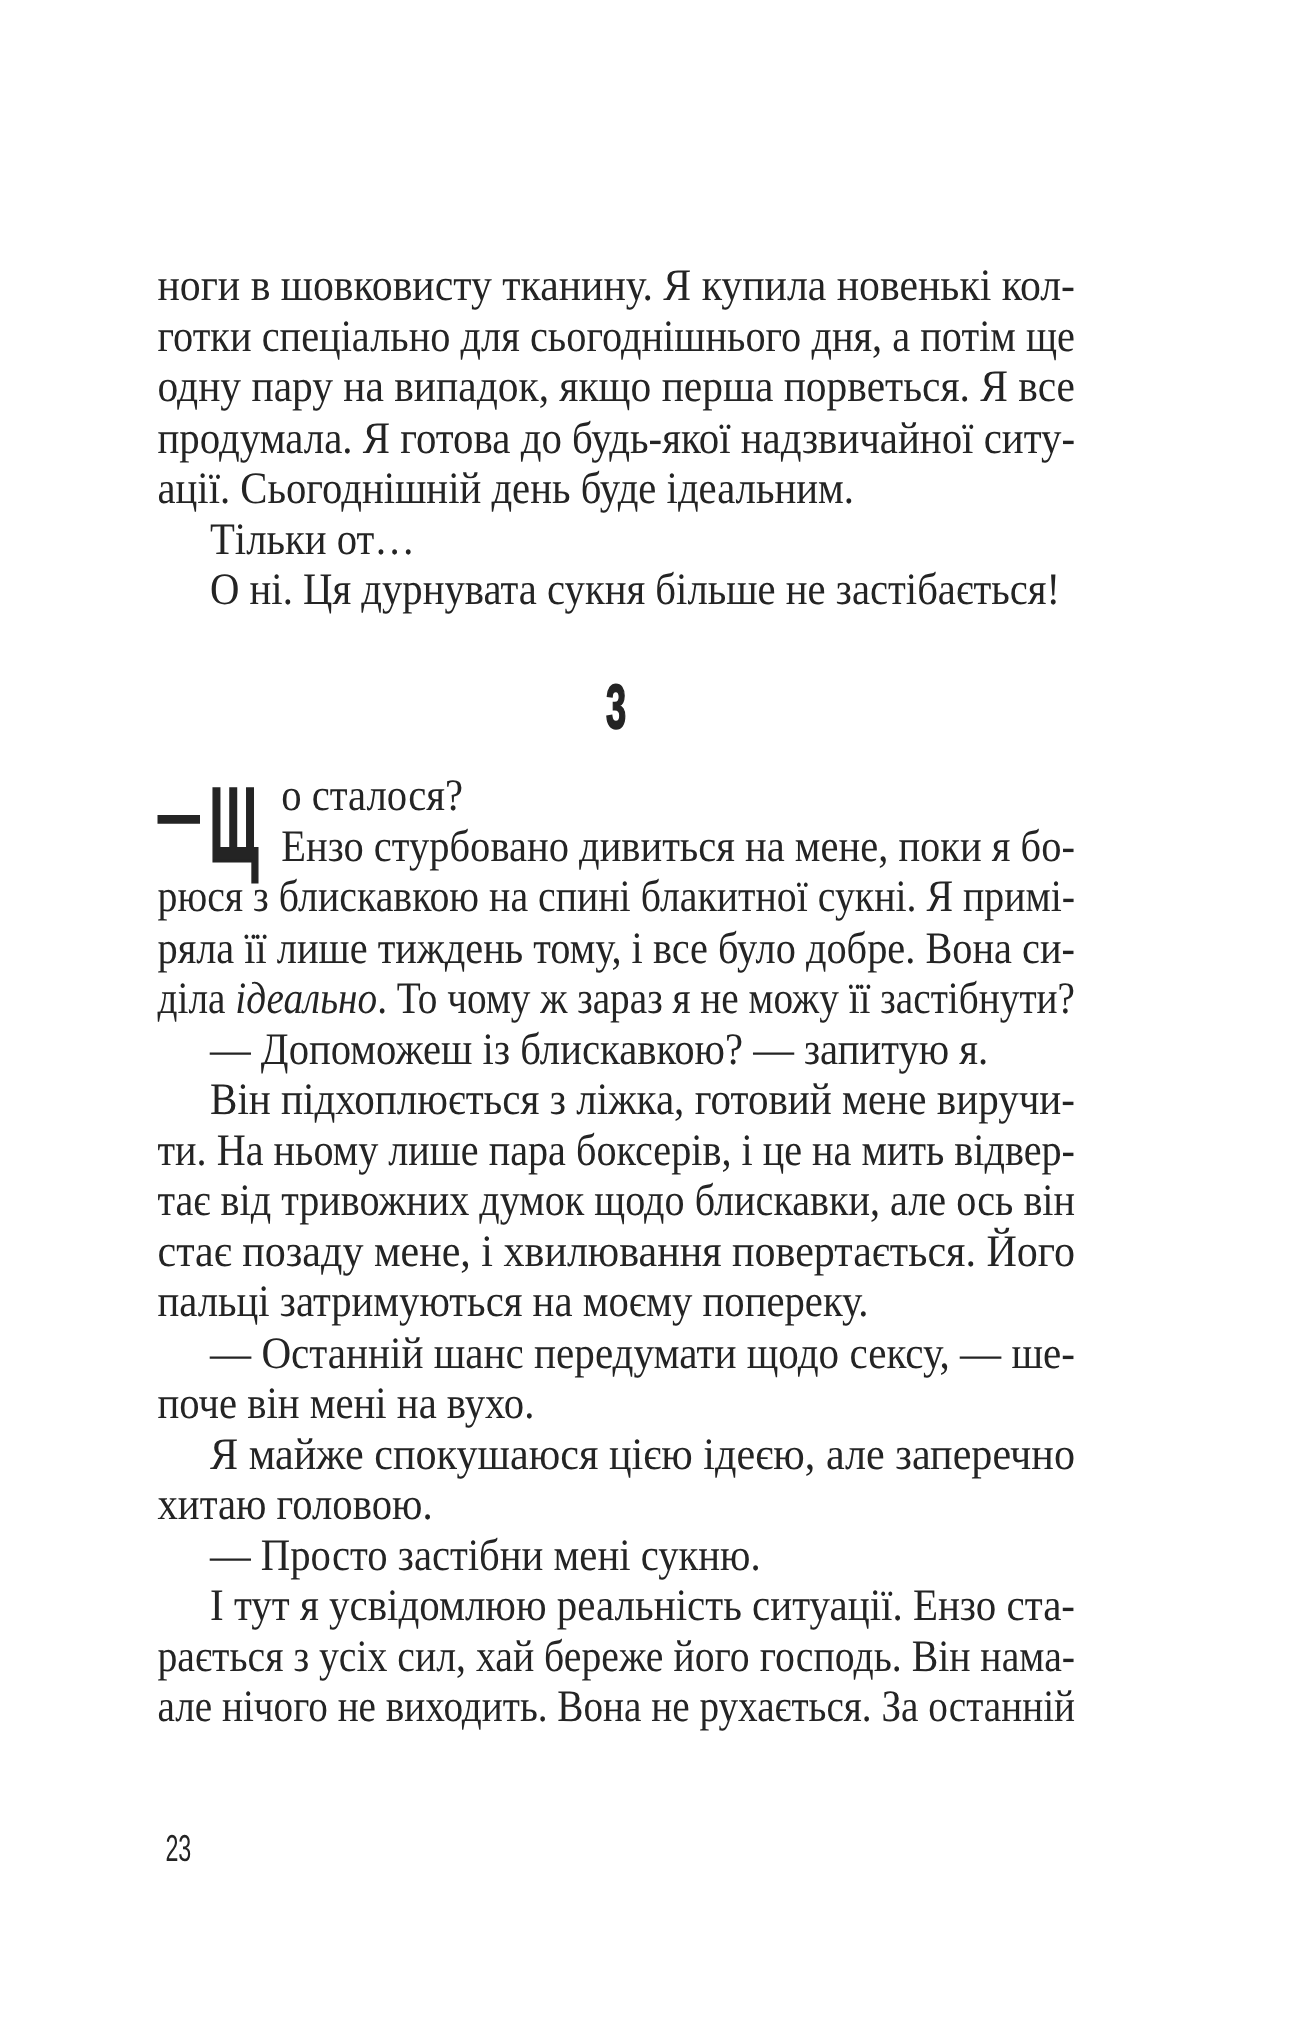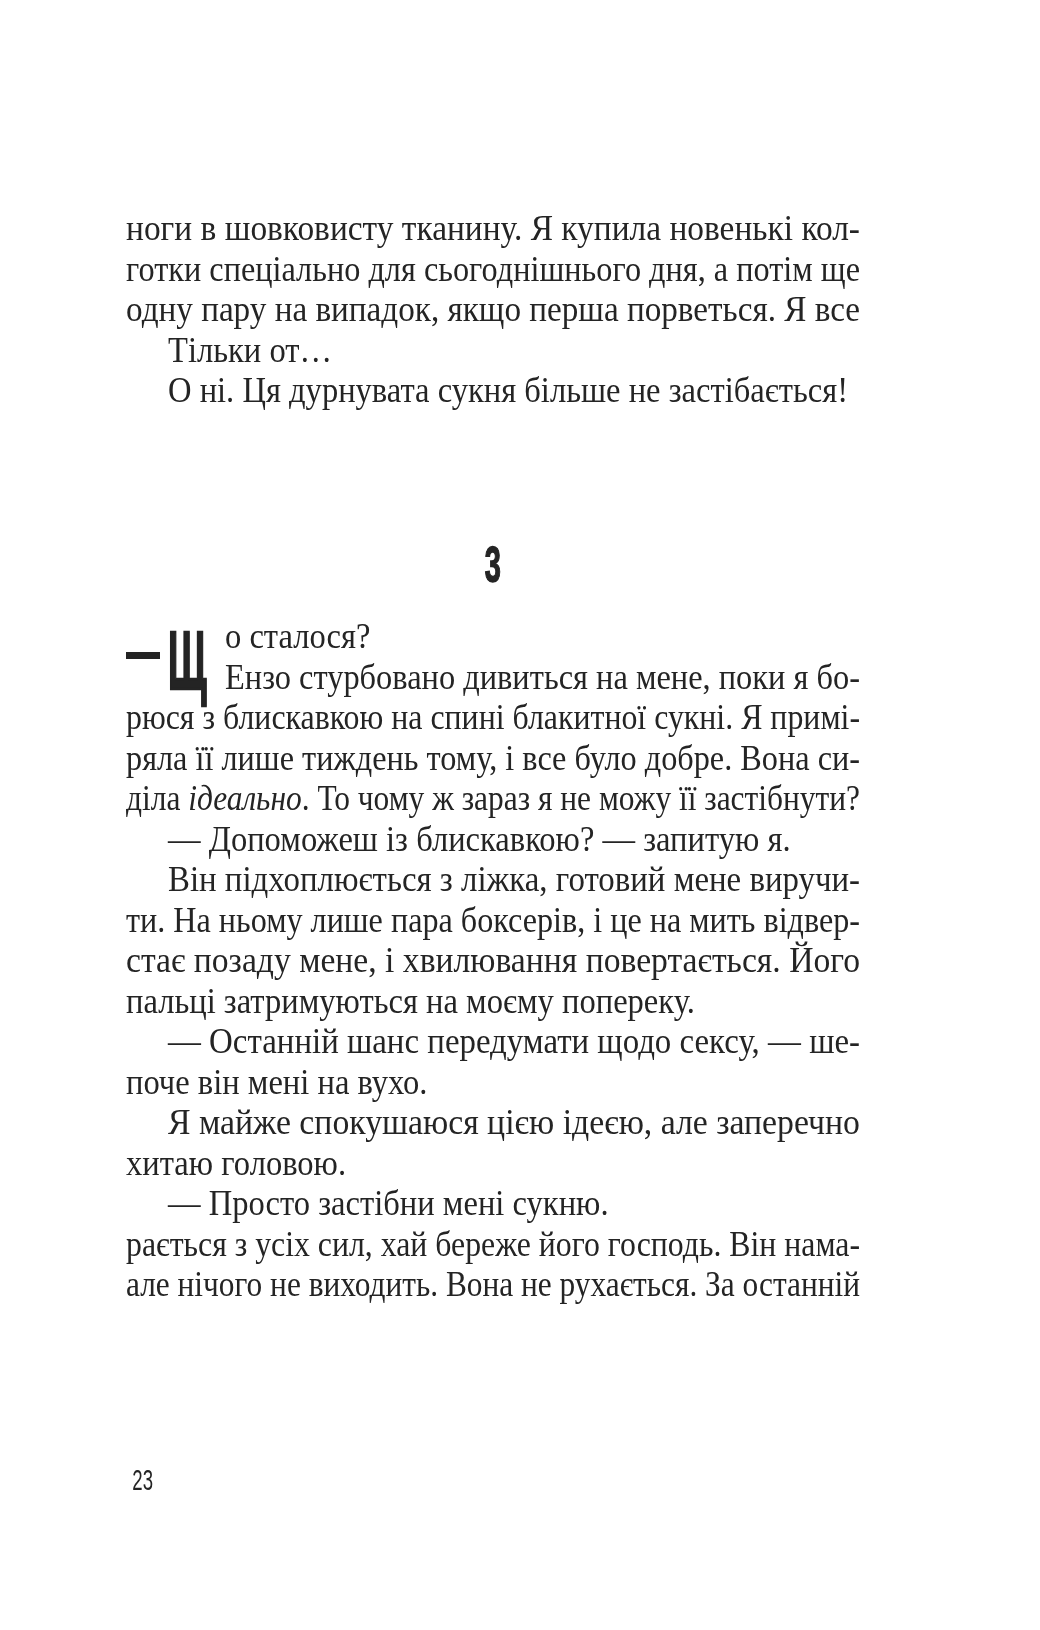--- a/index.html
+++ b/index.html
@@ -40,47 +40,51 @@
 </style>
 </head>
 <body>
 
 <div class="page">
 
   <div class="lines" id="body-lines" style="top:208px">
       <div class="line"><span class="ls" style="transform: scaleX(0.928123);"><span>ноги в шовковисту тканину. Я купила новенькі кол-</span></span></div>
       <div class="line"><span class="ls" style="transform: scaleX(0.896899);"><span>готки спеціально для сьогоднішнього дня, а потім ще</span></span></div>
       <div class="line"><span class="ls" style="transform: scaleX(0.921532);"><span>одну пару на випадок, якщо перша порветься. Я все</span></span></div>
+      <div class="line"><span class="ls" style="transform: scaleX(0.907801);"><span>продумала. Я готова до будь-якої надзвичайної ситу-</span></span></div>
+      <div class="line"><span class="ls" style="transform: scaleX(0.904439);"><span>ації. Сьогоднішній день буде ідеальним.</span></span></div>
       <div class="line ind"><span class="ls" style="transform: scaleX(0.904439);"><span>Тільки от…</span></span></div>
       <div class="line ind"><span class="ls" style="transform: scaleX(0.904439);"><span>О ні. Ця дурнувата сукня більше не застібається!</span></span></div>
     </div>
 
   <div class="chapter-wrap">
     <span class="cnum">3</span>
   </div>
 
   <span class="dropdash">—</span>
   <span class="dropcap">Щ</span>
 
   <div class="lines" id="section-lines" style="top:616px">
       <div class="line drop"><span class="ls" style="transform: scaleX(0.904439);"><span>о сталося?</span></span></div>
       <div class="line drop"><span class="ls" style="transform: scaleX(0.90037);"><span>Ензо стурбовано дивиться на мене, поки я бо-</span></span></div>
       <div class="line"><span class="ls" style="transform: scaleX(0.884887);"><span>рюся з блискавкою на спині блакитної сукні. Я примі-</span></span></div>
       <div class="line"><span class="ls" style="transform: scaleX(0.896591);"><span>ряла її лише тиждень тому, і все було добре. Вона си-</span></span></div>
       <div class="line"><span class="ls" style="transform: scaleX(0.872592);"><span>діла </span><i>ідеально</i><span>. То чому ж зараз я не можу її застібнути?</span></span></div>
       <div class="line ind"><span class="ls" style="transform: scaleX(0.904439);"><span>— Допоможеш із блискавкою? — запитую я.</span></span></div>
       <div class="line ind"><span class="ls" style="transform: scaleX(0.912835);"><span>Він підхоплюється з ліжка, готовий мене виручи-</span></span></div>
       <div class="line"><span class="ls" style="transform: scaleX(0.892961);"><span>ти. На ньому лише пара боксерів, і це на мить відвер-</span></span></div>
+      <div class="line"><span class="ls" style="transform: scaleX(0.892028);"><span>тає від тривожних думок щодо блискавки, але ось він</span></span></div>
       <div class="line"><span class="ls" style="transform: scaleX(0.934084);"><span>стає позаду мене, і хвилювання повертається. Його</span></span></div>
       <div class="line"><span class="ls" style="transform: scaleX(0.904439);"><span>пальці затримуються на моєму попереку.</span></span></div>
       <div class="line ind"><span class="ls" style="transform: scaleX(0.913381);"><span>— Останній шанс передумати щодо сексу, — ше-</span></span></div>
       <div class="line"><span class="ls" style="transform: scaleX(0.904439);"><span>поче він мені на вухо.</span></span></div>
       <div class="line ind"><span class="ls" style="transform: scaleX(0.937094);"><span>Я майже спокушаюся цією ідеєю, але заперечно</span></span></div>
       <div class="line"><span class="ls" style="transform: scaleX(0.904439);"><span>хитаю головою.</span></span></div>
       <div class="line ind"><span class="ls" style="transform: scaleX(0.904439);"><span>— Просто застібни мені сукню.</span></span></div>
+      <div class="line ind"><span class="ls" style="transform: scaleX(0.910714);"><span>І тут я усвідомлюю реальність ситуації. Ензо ста-</span></span></div>
       <div class="line"><span class="ls" style="transform: scaleX(0.882908);"><span>рається з усіх сил, хай береже його господь. Він нама-</span></span></div>
       <div class="line"><span class="ls" style="transform: scaleX(0.870877);"><span>але нічого не виходить. Вона не рухається. За останній</span></span></div>
     </div>
 
   <div class="pagenum-wrap">
     <span class="pagenum">23</span>
   </div>
 
 </div>
 

